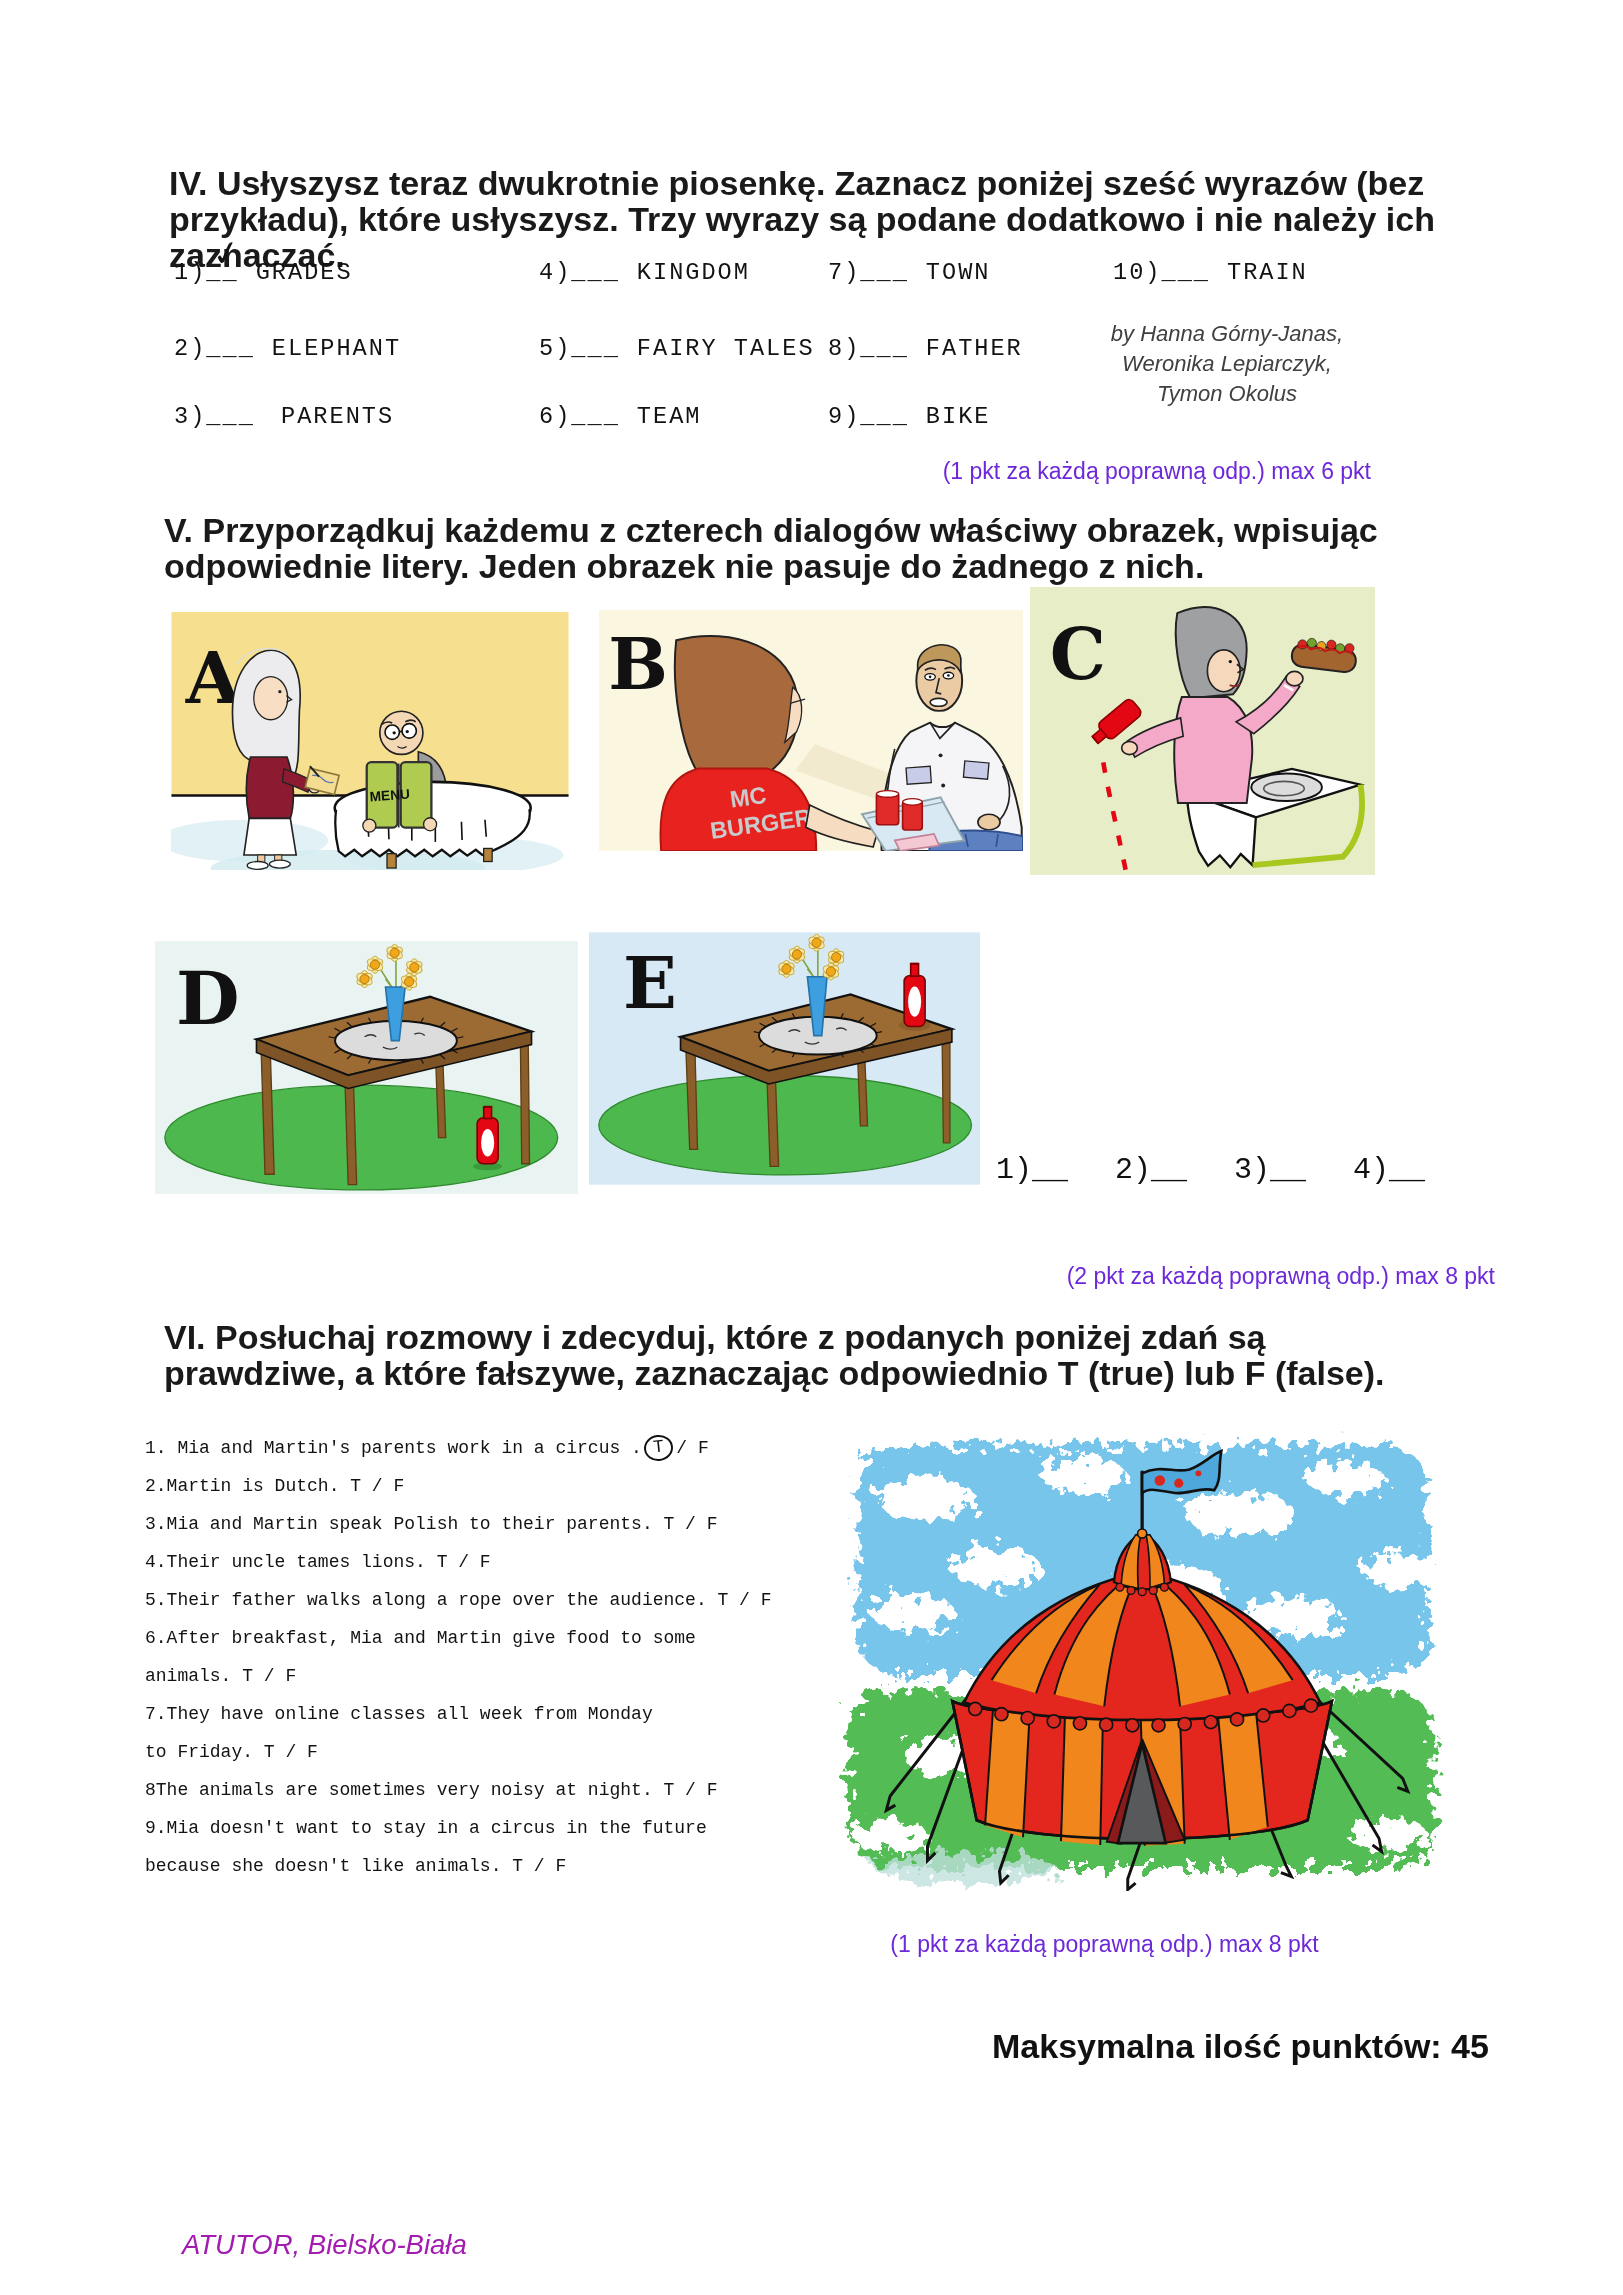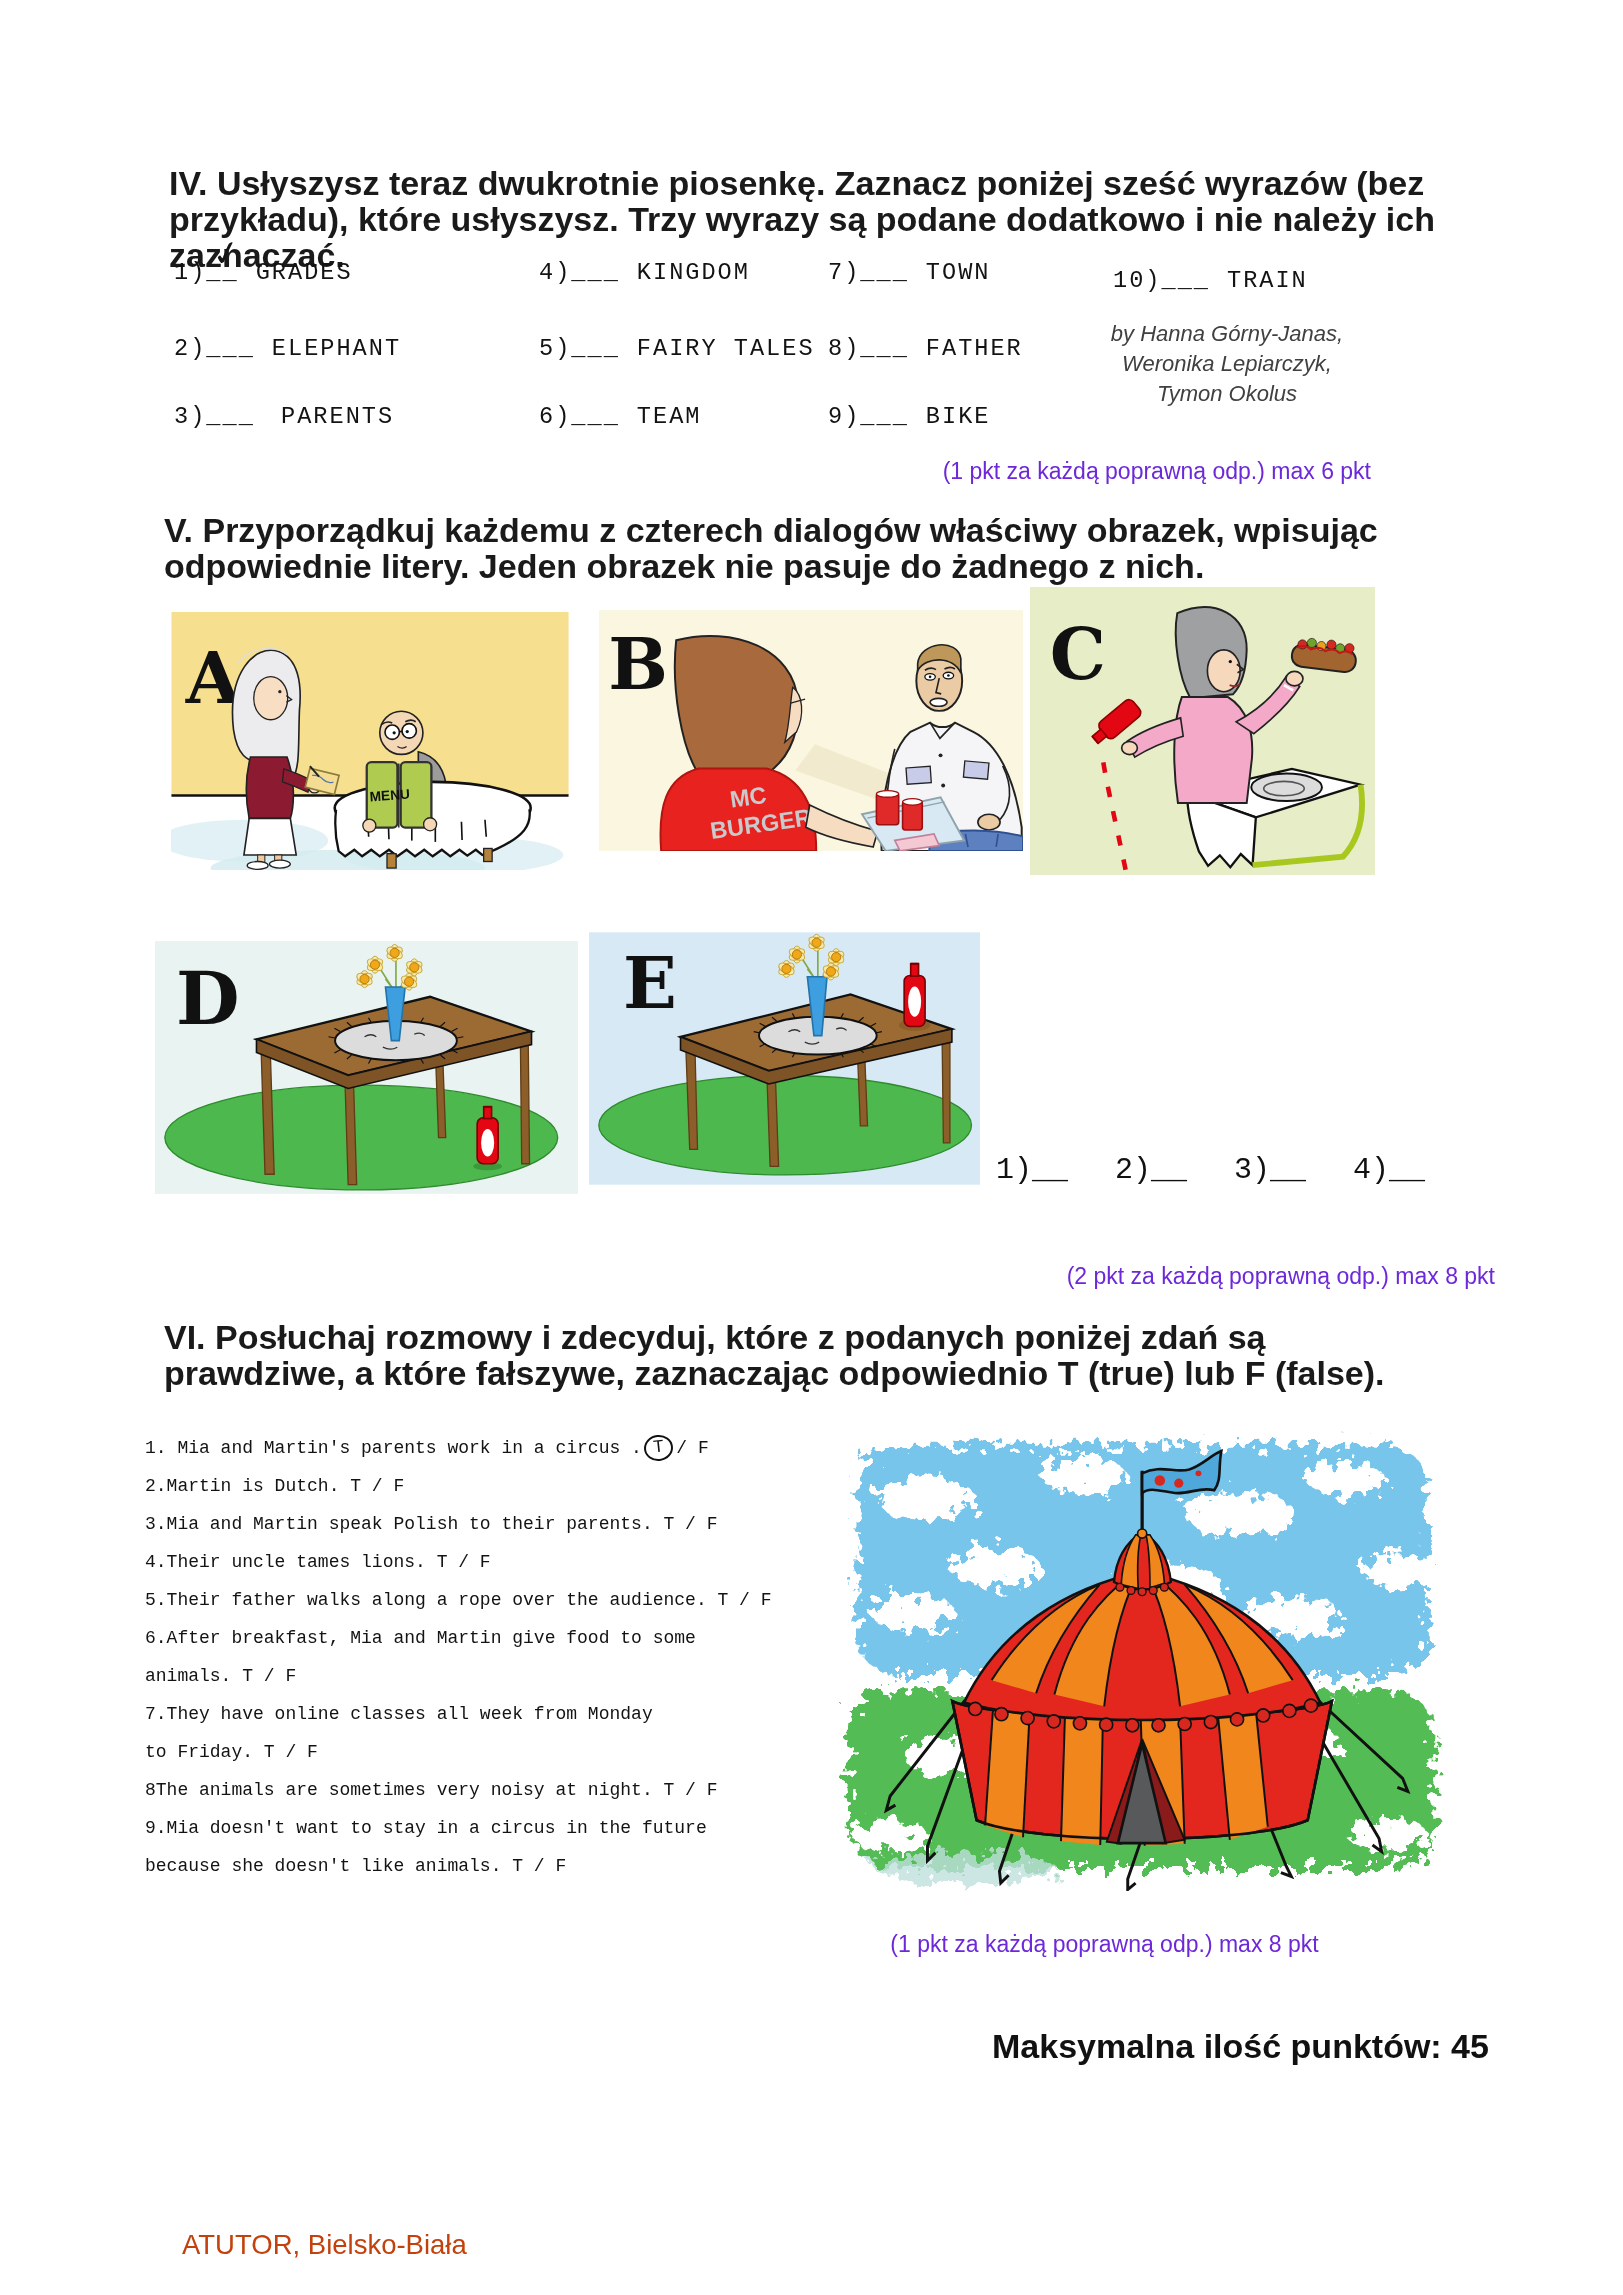--- a/index.html
+++ b/index.html
@@ -14,21 +14,21 @@
   .wcheck { position:absolute; left:5.2px; top:-26px; font-family:"DejaVu Sans",sans-serif;
             font-size:34px; font-weight:bold; transform:rotate(-12deg); letter-spacing:0; }
   .credit { font-style:italic; font-size:22px; line-height:30px; text-align:center; color:#404040; }
   .scoring { font-size:23px; color:#6d28d9; }
   .answers { display:flex; gap:47px; font-family:"Liberation Mono",monospace; font-size:30px; }
   .stline { height:38px; font-family:"Liberation Mono",monospace; font-size:18px;
             white-space:nowrap; color:#131313; display:flex; align-items:center; }
   .tcircle { display:inline-block; border:2.3px solid #111; border-radius:50%;
              padding:0 7.2px 2px 7.2px; margin-left:2.6px; margin-right:-3.9px; transform:rotate(-6deg); }
   .maxpts { font-weight:bold; font-size:34px; }
-  .footer { font-size:27.5px; color:#c2410c; }
+  .footer { font-style:italic; font-size:27.5px; color:#a21caf; }
   figure.pic { position:absolute; }
   figure.pic svg { display:block; }
   .picletter { font-family:"DejaVu Serif", serif; font-weight:bold; fill:#111; }
 </style>
 </head>
 <body>
 
 <div class="page">
 
   <h2 class="abs hd" style="left:169px; top:165px; width:1272px;">IV. Usłyszysz teraz dwukrotnie piosenkę. Zaznacz poniżej sześć wyrazów (bez przykładu), które usłyszysz. Trzy wyrazy są podane dodatkowo i nie należy ich zaznaczać.</h2>
@@ -37,21 +37,21 @@
 
     <div class="wcell" style="left:174px; top:259px;">
       <span>1)</span><span class="wblank"><span>__</span><span class="wcheck">✓</span></span><span>GRADES</span>
     </div>
     <div class="wcell" style="left:539px; top:259px;">
       <span>4)</span><span class="wblank"><span>___</span></span><span>KINGDOM</span>
     </div>
     <div class="wcell" style="left:828px; top:259px;">
       <span>7)</span><span class="wblank"><span>___</span></span><span>TOWN</span>
     </div>
-    <div class="wcell" style="left:1113px; top:259px;margin-top:8px;">
+    <div class="wcell" style="left:1113px; top:259px;">
       <span>10)</span><span class="wblank"><span>___</span></span><span>TRAIN</span>
     </div>
 
     <div class="wcell" style="left:174px; top:335px;">
       <span>2)</span><span class="wblank"><span>___</span></span><span>ELEPHANT</span>
     </div>
     <div class="wcell" style="left:539px; top:335px;">
       <span>5)</span><span class="wblank"><span>___</span></span><span>FAIRY TALES</span>
     </div>
     <div class="wcell" style="left:828px; top:335px;">

